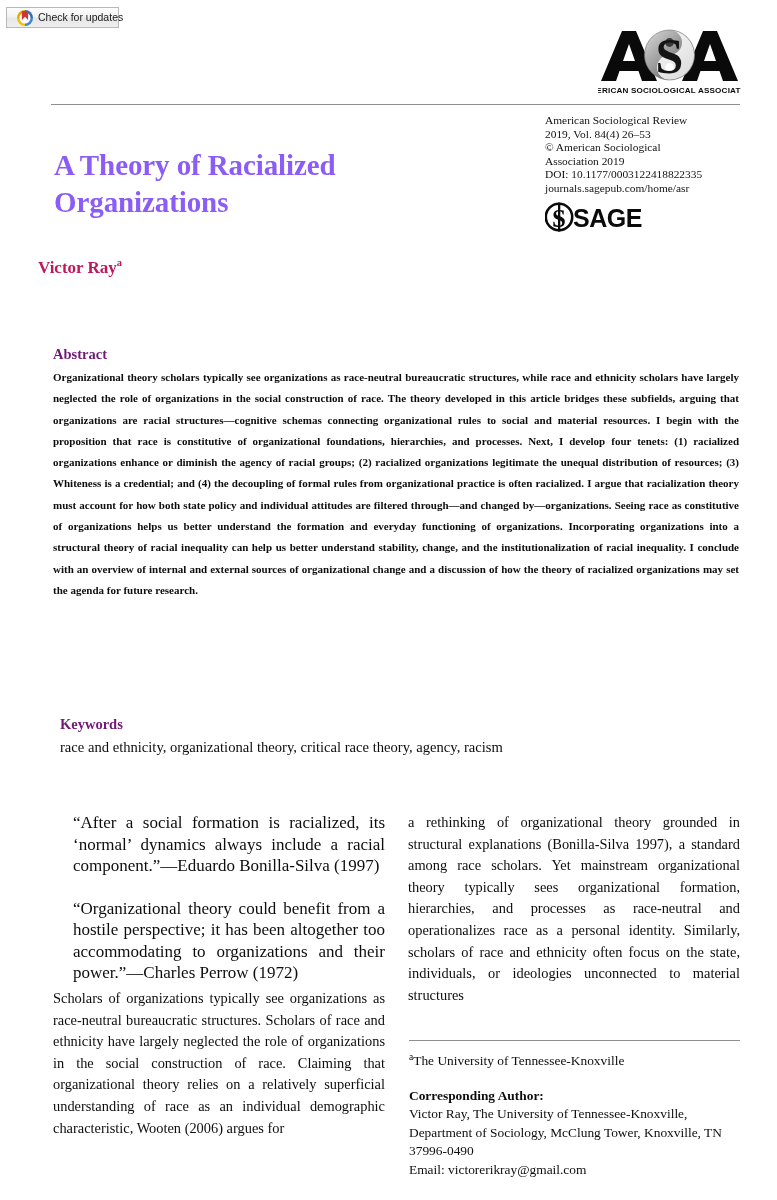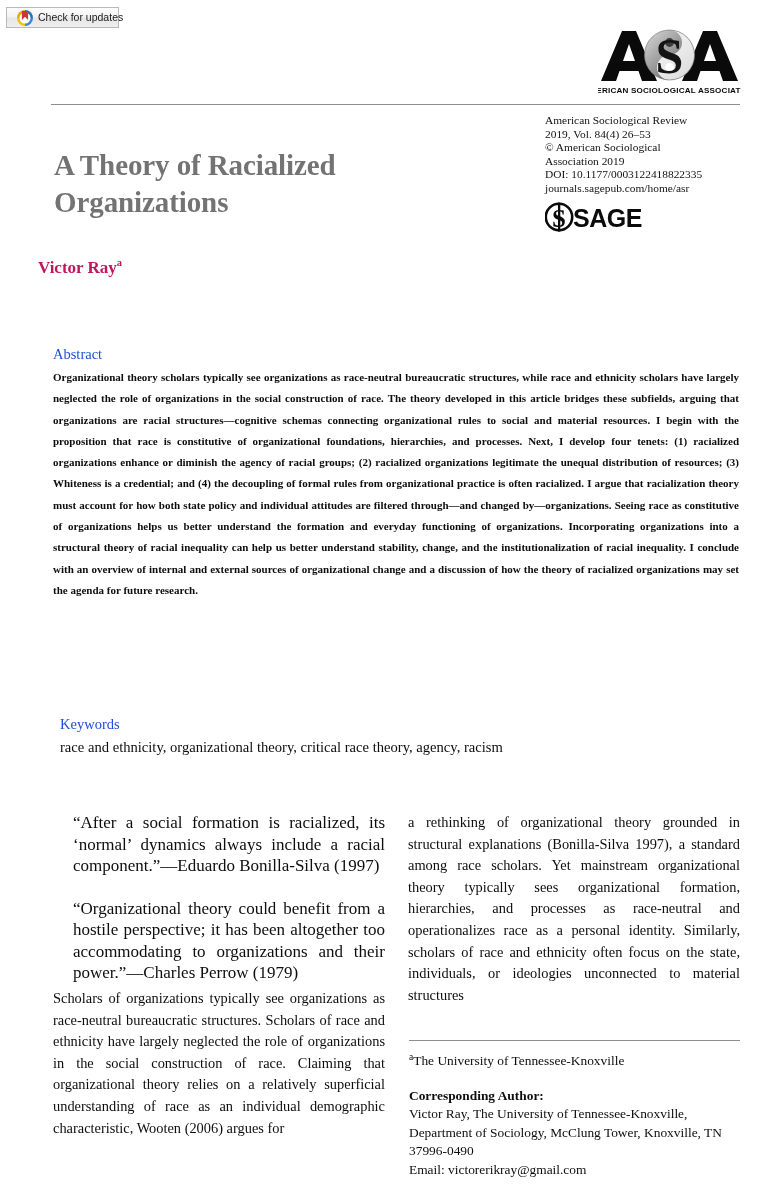--- a/index.html
+++ b/index.html
@@ -109,43 +109,43 @@
   
   .title {
     position: absolute;
     left: 54px;
     top: 128px;
     width: 450px;
     font-size: 29px;
     font-weight: bold;
     line-height: 37px;
     letter-spacing: -0.1px;
-    color: #737373;
+    color: #8b5cf6;
   }
 
   
   .author {
     position: absolute;
     left: 38px;
     top: 258px;
     font-size: 17px;
     font-weight: bold;
     color: #be185d;
   }
   .author sup {
     font-size: 10.5px;
     vertical-align: super;
     line-height: 0;
   }
 
   
   .section-heading {
     font-size: 14.5px;
-    font-weight: normal;
-    color: #1d4ed8;
+    font-weight: bold;
+    color: #701a75;
     margin: 0 0 4px 0;
   }
   .abstract-block {
     position: absolute;
     left: 53px;
     top: 346px;
     width: 686px;
   }
   .abstract-text {
     font-size: 11px;
@@ -301,21 +301,21 @@
   <p class="abstract-text">Organizational theory scholars typically see organizations as race-neutral bureaucratic structures, while race and ethnicity scholars have largely neglected the role of organizations in the social construction of race. The theory developed in this article bridges these subfields, arguing that organizations are racial structures—cognitive schemas connecting organizational rules to social and material resources. I begin with the proposition that race is constitutive of organizational foundations, hierarchies, and processes. Next, I develop four tenets: (1) racialized organizations enhance or diminish the agency of racial groups; (2) racialized organizations legitimate the unequal distribution of resources; (3) Whiteness is a credential; and (4) the decoupling of formal rules from organizational practice is often racialized. I argue that racialization theory must account for how both state policy and individual attitudes are filtered through—and changed by—organizations. Seeing race as constitutive of organizations helps us better understand the formation and everyday functioning of organizations. Incorporating organizations into a structural theory of racial inequality can help us better understand stability, change, and the institutionalization of racial inequality. I conclude with an overview of internal and external sources of organizational change and a discussion of how the theory of racialized organizations may set the agenda for future research.</p>
 </div>
 
 <div class="keywords-block">
   <div class="section-heading">Keywords</div>
   <p class="keywords-text">race and ethnicity, organizational theory, critical race theory, agency, racism</p>
 </div>
 
 <div class="col-left">
   <p class="epigraph">“After a social formation is racialized, its ‘normal’ dynamics always include a racial component.”—Eduardo Bonilla-Silva (1997)</p>
-  <p class="epigraph">“Organizational theory could benefit from a hostile perspective; it has been altogether too accommodating to organizations and their power.”—Charles Perrow (1979)</p>
+  <p class="epigraph">“Organizational theory could benefit from a hostile perspective; it has been altogether too accommodating to organizations and their power.”—Charles Perrow (1972)</p>
 </div>
 
 <div class="col-left-body">
   <p class="body-para">Scholars of organizations typically see organizations as race-neutral bureaucratic structures. Scholars of race and ethnicity have largely neglected the role of organizations in the social construction of race. Claiming that organizational theory relies on a relatively superficial understanding of race as an individual demographic characteristic, Wooten (2006) argues for</p>
 </div>
 
 <div class="col-right">
   <p class="body-para">a rethinking of organizational theory grounded in structural explanations (Bonilla-Silva 1997), a standard among race scholars. Yet mainstream organizational theory typically sees organizational formation, hierarchies, and processes as race-neutral and operationalizes race as a personal identity. Similarly, scholars of race and ethnicity often focus on the state, individuals, or ideologies unconnected to material structures</p>
 </div>
 

